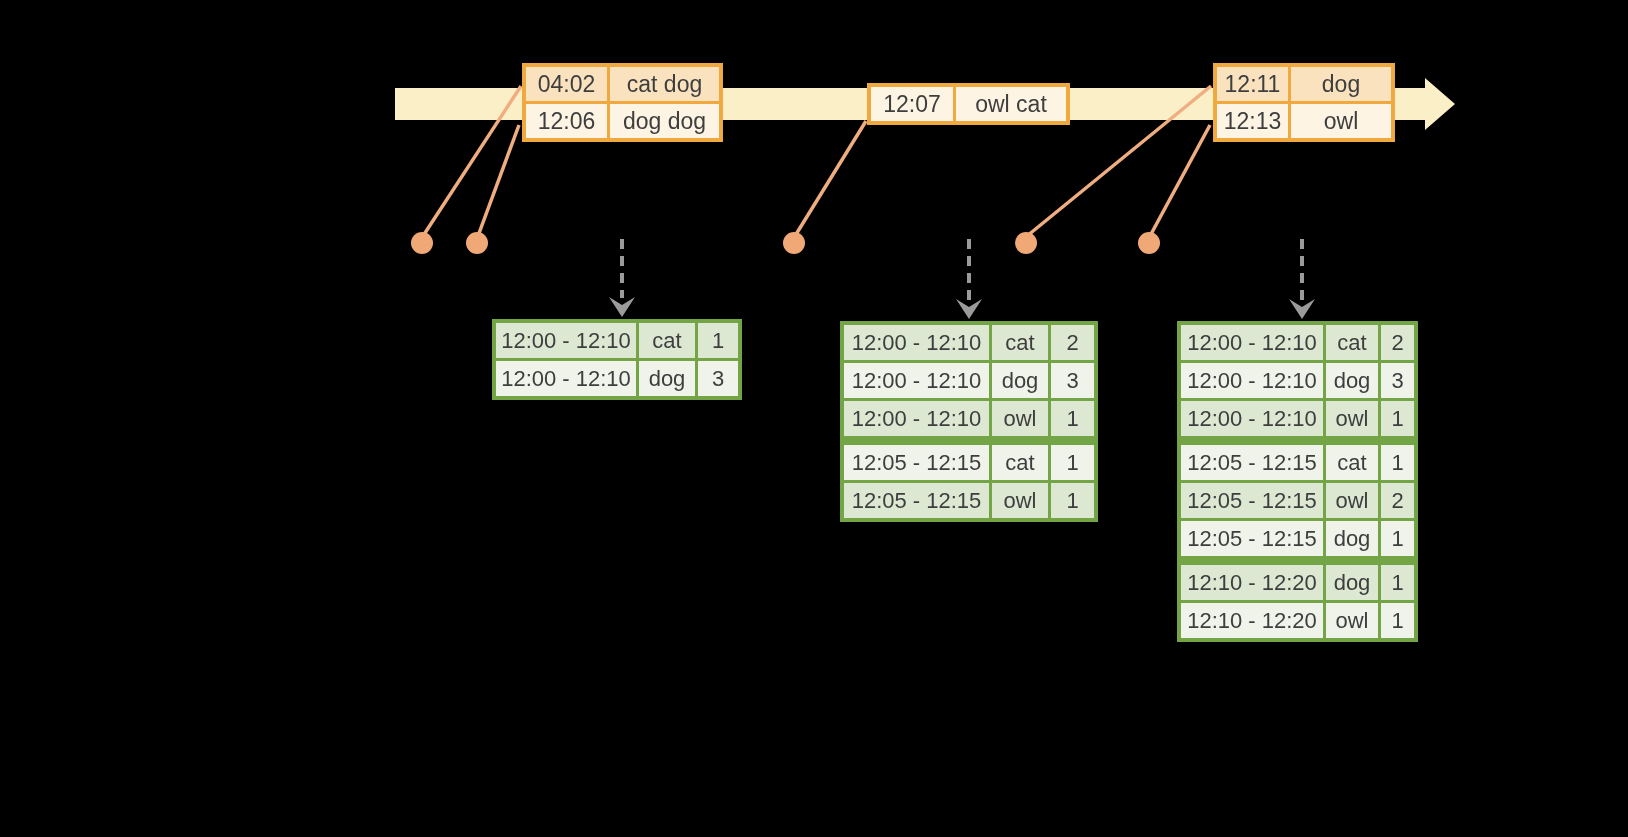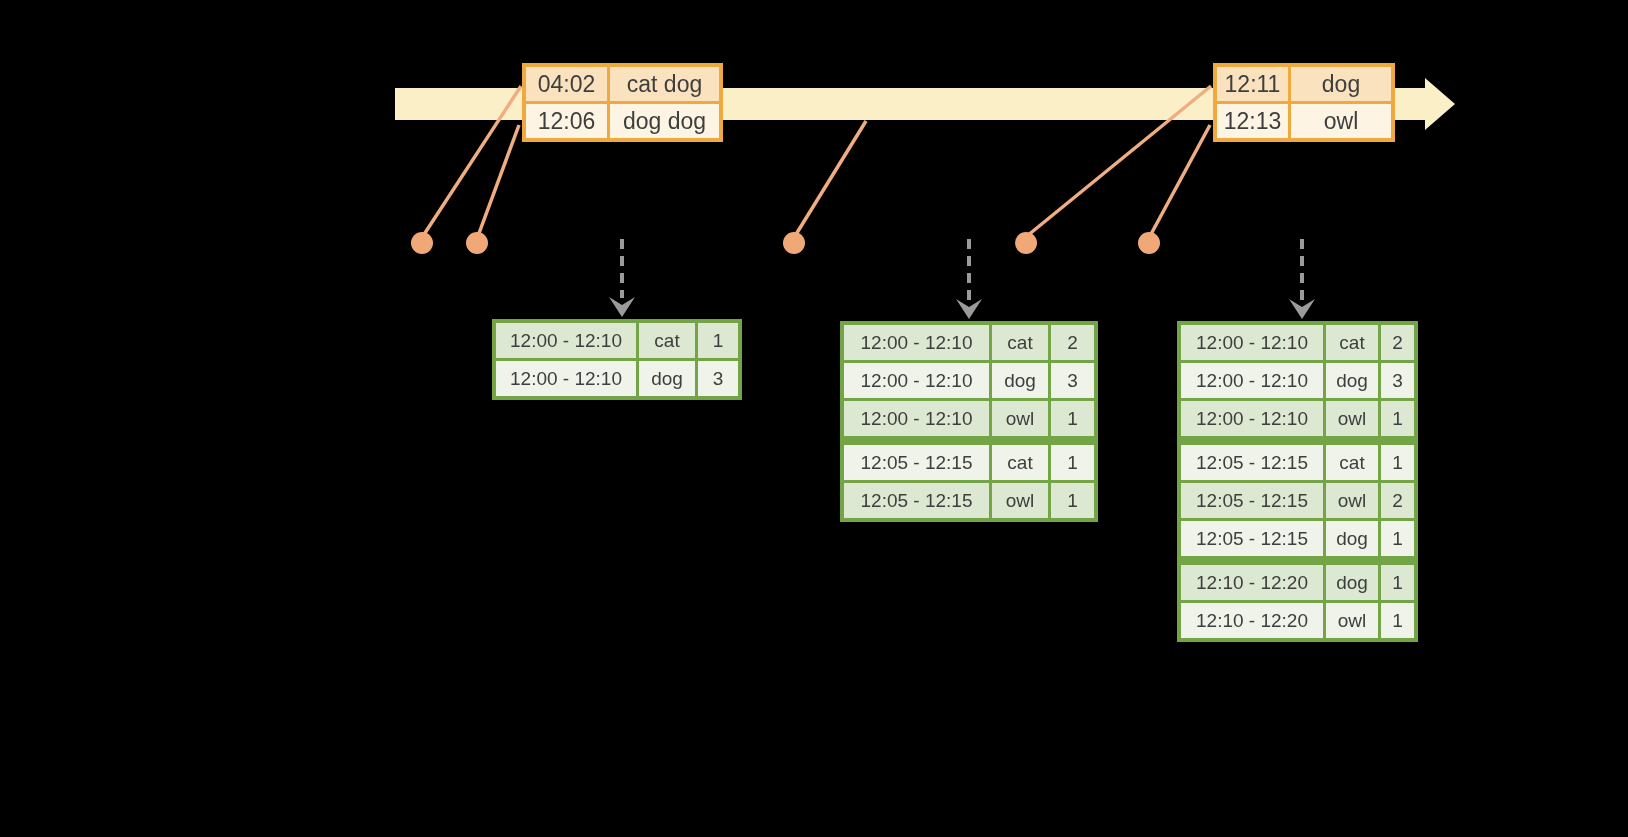--- a/index.html
+++ b/index.html
@@ -30,21 +30,21 @@
   .event-table .cell{
     height:34px;line-height:34px;text-align:center;font-size:23px;
     background:var(--event-row-cream);white-space:nowrap;overflow:hidden;
   }
   .event-table .cell.peach{background:var(--event-row-peach);}
   .result-table{
     position:absolute;display:grid;gap:3px;
     border:4px solid var(--result-border);background:var(--result-border);
   }
   .result-table .cell{
-    height:35px;line-height:35px;text-align:center;font-size:19px;
+    height:35px;line-height:35px;text-align:center;font-size:22px;
     background:var(--result-row-light);white-space:nowrap;overflow:hidden;
   }
   .result-table .cell.dark{background:var(--result-row-dark);}
   .result-table .group-sep{grid-column:1 / -1;height:3px;background:var(--result-border);}
 </style>
 </head>
 <body>
 
 <div id="canvas">
 
@@ -81,20 +81,24 @@
     </g>
   </svg>
 
   <div class="event-table" id="event-table-1" style="left:522px;top:63px;width:193px;grid-template-columns:81px 109px;">
       <div class="cell peach">04:02</div>
       <div class="cell peach">cat dog</div>
       <div class="cell">12:06</div>
       <div class="cell">dog dog</div>
     </div>
 
+  <div class="event-table" id="event-table-2" style="left:867px;top:83px;width:195px;grid-template-columns:82px 110px;">
+      <div class="cell">12:07</div>
+      <div class="cell">owl cat</div>
+    </div>
 
   <div class="event-table" id="event-table-3" style="left:1213px;top:63px;width:174px;grid-template-columns:71px 100px;">
       <div class="cell peach">12:11</div>
       <div class="cell peach">dog</div>
       <div class="cell">12:13</div>
       <div class="cell">owl</div>
     </div>
 
   <div class="result-table" id="result-table-1" style="left:492px;top:319px;width:242px;grid-template-columns:140px 56px 40px;">
       <div class="cell dark">12:00 - 12:10</div>

